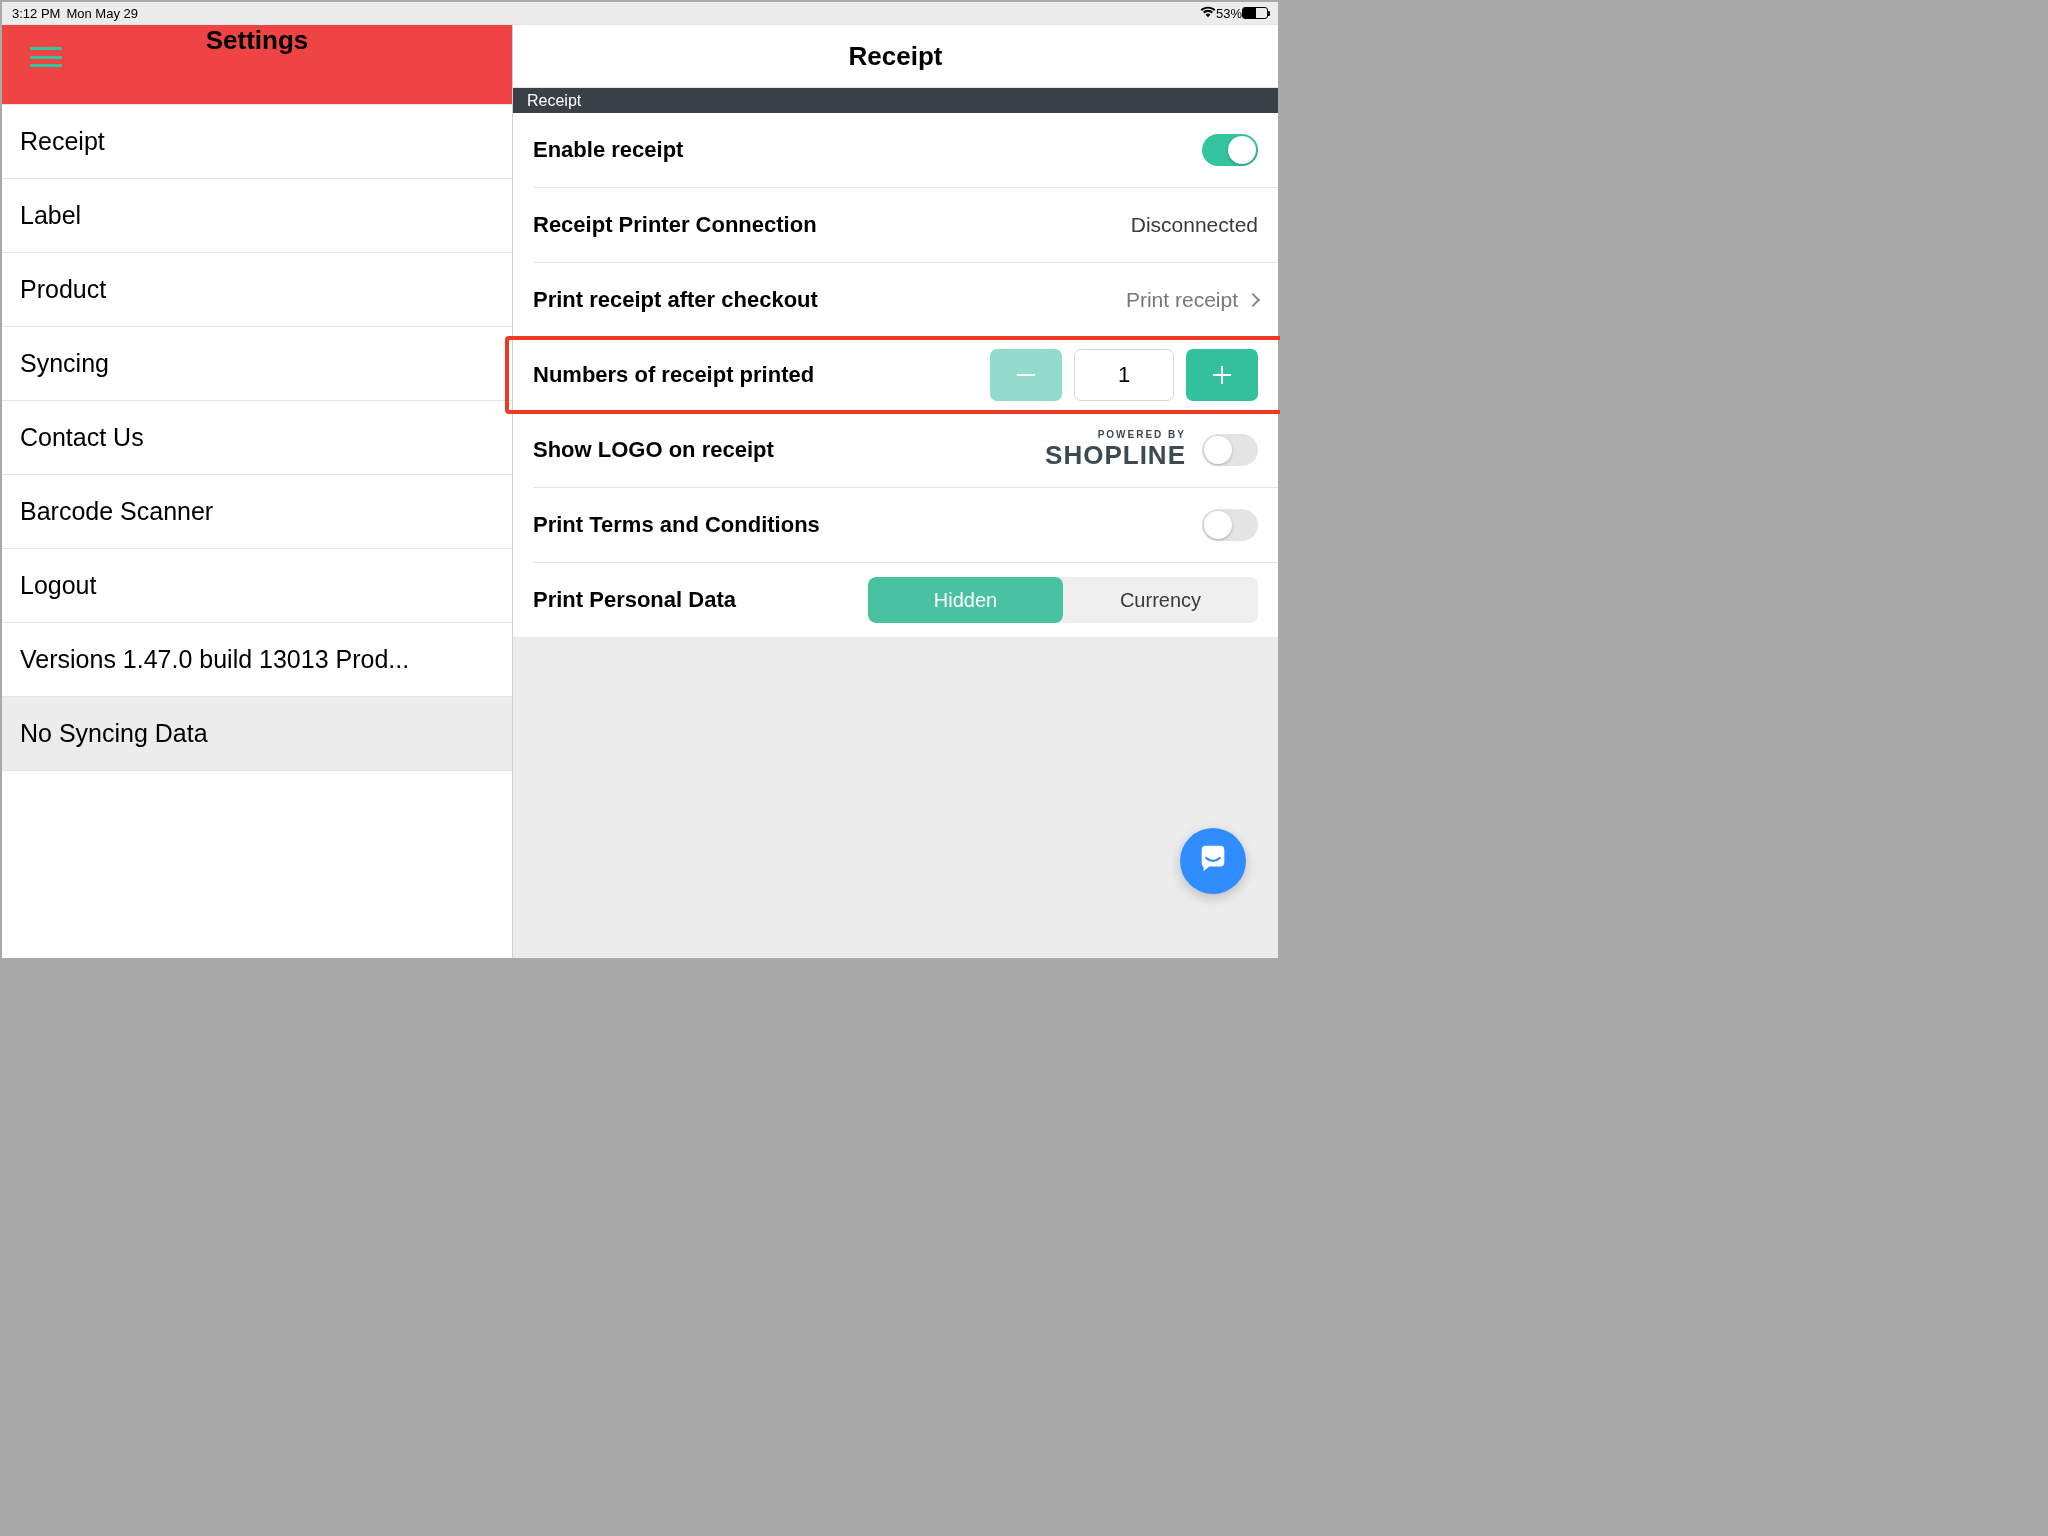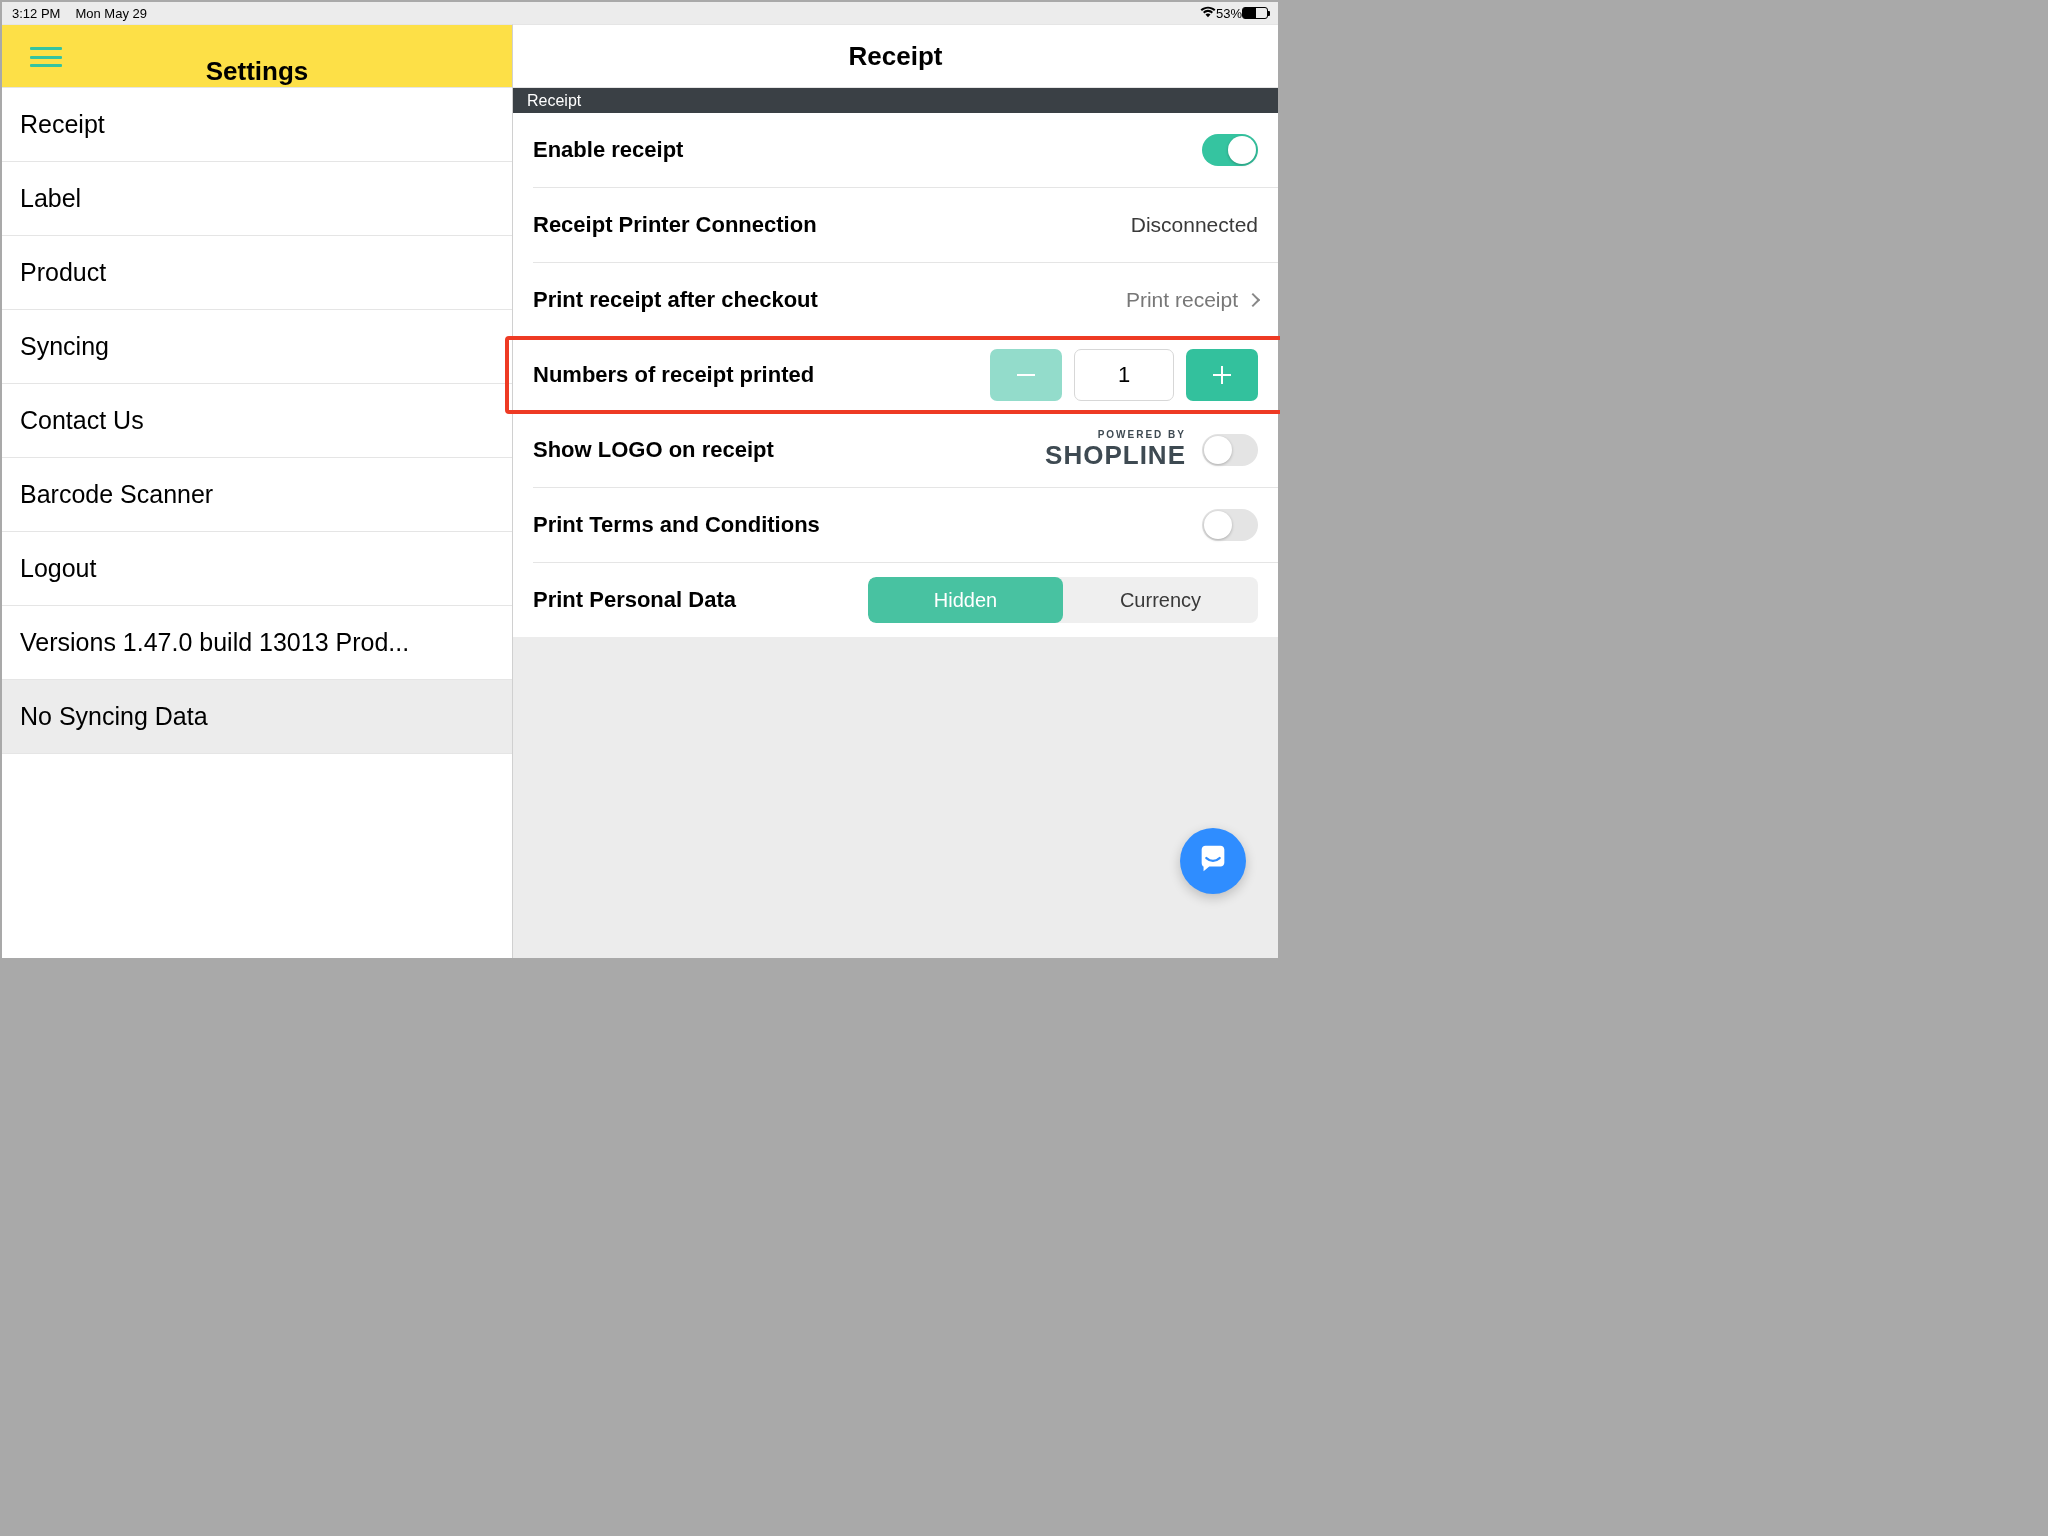--- a/index.html
+++ b/index.html
@@ -10,33 +10,33 @@
   height: 960px;
   overflow: hidden;
 }
 .frame {
   width: 1276px; height: 956px; margin: 2px; background: #ececec; position: relative;
 }
 .status-bar {
   height: 22px; background: #ececec; display: flex; align-items: center; justify-content: space-between;
   padding: 0 10px; font-size: 13px; font-weight: 500;
 }
-.status-left { display: flex; gap: 15px; }
+.status-left { display: flex; gap: 6px; }
 .status-right { display: flex; align-items: center; gap: 0; }
 .wifi-icon { width: 16px; height: 12px; }
 .battery-icon { width: 26px; height: 12px; border: 1px solid #000; border-radius: 3px; position: relative; }
 .battery-icon::after { content: ""; position: absolute; right: -3px; top: 3px; width: 2px; height: 5px; background: #000; border-radius: 0 1px 1px 0; }
 .battery-fill { width: 53%; height: 100%; background: #000; border-radius: 1px 0 0 1px; }
 
 .app { display: flex; height: 934px; }
 .left-pane { width: 510px; background: #fff; border-top: 1px solid #e5e5e5; }
 .right-pane { flex: 1; background: #ececec; border-top: 1px solid #e5e5e5; border-left: 1px solid #d0d0d0; display: flex; flex-direction: column; }
 
 .left-header {
-  height: 63px; display: flex; align-items: flex-end; border-bottom: 1px solid #e5e5e5; position: relative; background: #fde047;
+  height: 80px; display: flex; align-items: flex-start; border-bottom: 1px solid #e5e5e5; position: relative; background: #ef4444;
 }
 .hamburger { position: absolute; left: 28px; top: 22px; width: 32px; height: 20px; display: flex; flex-direction: column; justify-content: space-between; cursor: pointer; }
 .hamburger div { height: 3px; background: #35c4a0; border-radius: 1px; }
 .left-title { width: 100%; text-align: center; font-size: 26px; font-weight: 700; }
 
 .settings-list { }
 .settings-item {
   height: 74px; display: flex; align-items: center; justify-content: space-between; padding: 0 18px;
   font-size: 25px; border-bottom: 1px solid #e5e5e5; background: #fff; cursor: pointer;
 }

